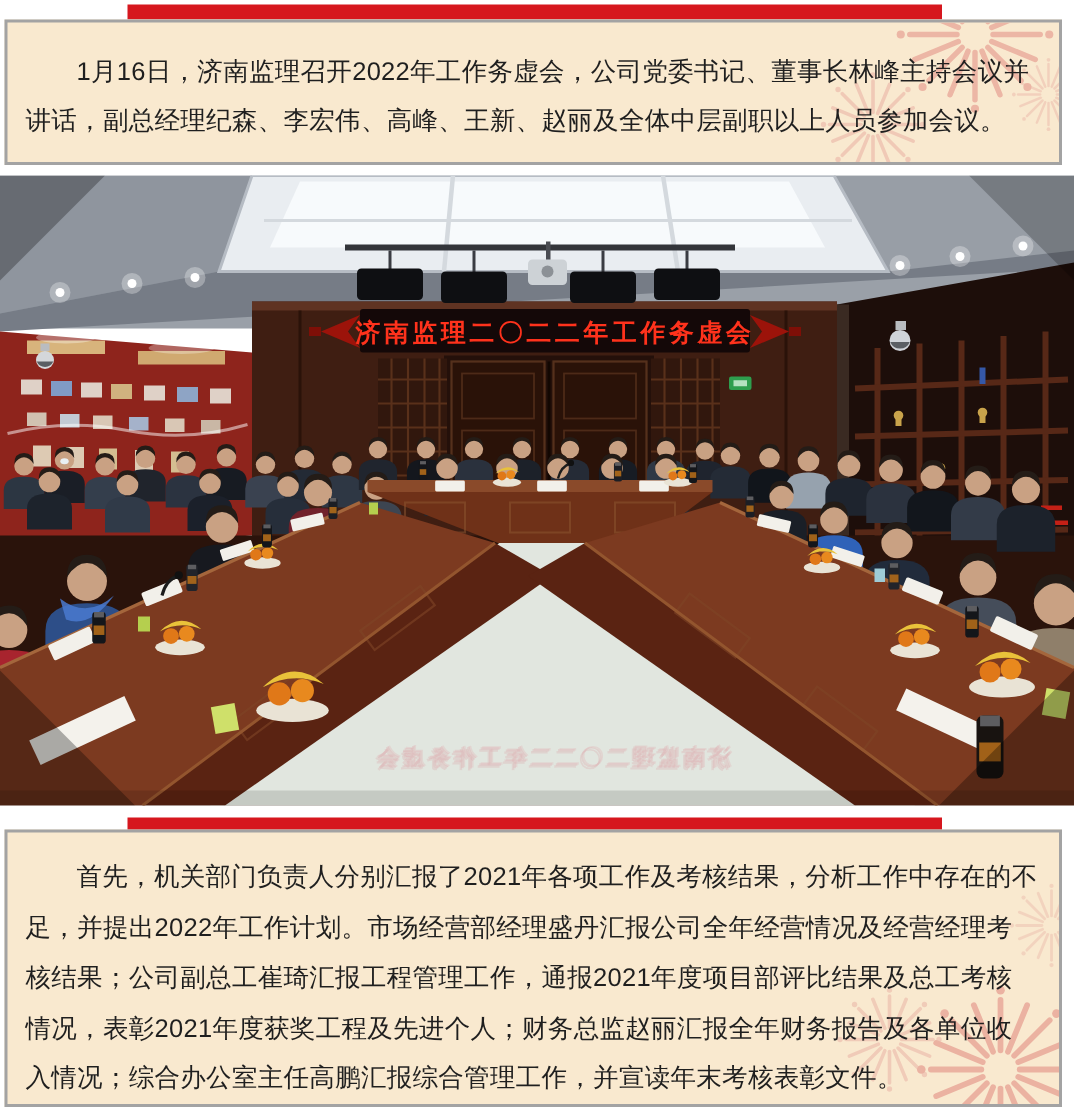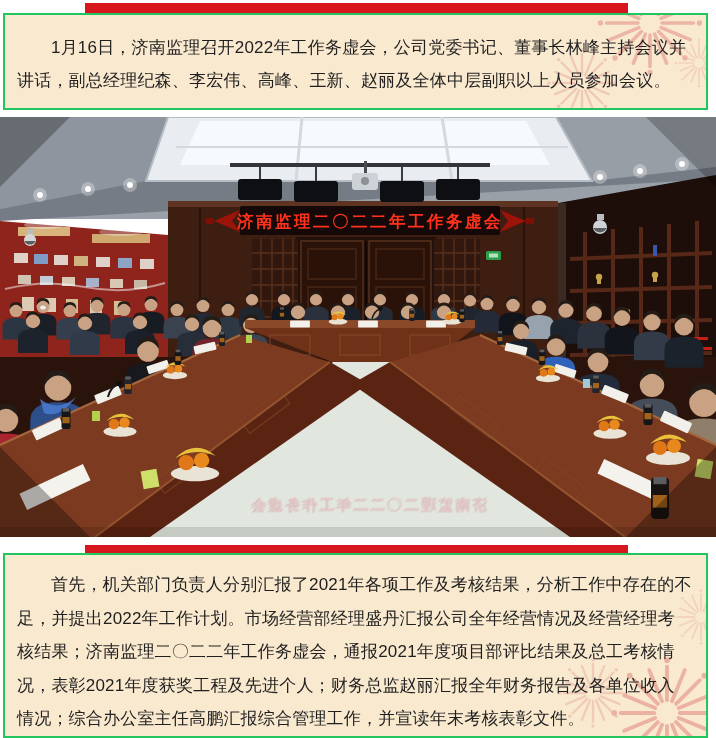--- a/index.html
+++ b/index.html
@@ -5,21 +5,21 @@
   html,body{margin:0;padding:0;}
   body{
     width:716px;height:738px;position:relative;background:#ffffff;
     font-family:"Liberation Sans","DejaVu Sans",sans-serif;overflow:hidden;
   }
   .accent-bar{position:absolute;left:85px;width:543px;height:10px;background:#d6171e;}
   .accent-bar.top{top:3px;}
   .accent-bar.bottom{top:545px;}
   .card{
     position:absolute;left:3px;width:705px;box-sizing:border-box;
-    background:#f9e9cf;border:2px solid #22c55e;overflow:hidden;
+    background:#f9e9cf;border:2px solid #a3a3a3;overflow:hidden;
   }
   .card.top{top:13px;height:97px;}
   .card.bottom{top:553px;height:185px;}
   .card p{
     position:relative;z-index:2;margin:0;color:#1f1f1f;font-size:17px;
     line-height:33px;text-indent:2em;letter-spacing:.2px;
   }
   .card.top p{padding:16px 13px 0 12px;}
   .card.bottom p{padding:13px 14px 0 12px;line-height:33.5px;}
   .fw-layer{position:absolute;inset:0;z-index:1;pointer-events:none;}
@@ -427,14 +427,14 @@
 </figure>
 
 <div class="accent-bar bottom"></div>
 
 <section class="card bottom">
   <svg class="fw-layer" width="701" height="181" viewBox="0 0 701 181">
     <use href="#fw" fill="#e9a99a" stroke="#e9a99a" opacity=".85" transform="translate(662,158) scale(1.6)"></use>
     <use href="#fw" fill="#eab4a6" stroke="#eab4a6" opacity=".55" transform="translate(588,138) scale(1)"></use>
     <use href="#fw" fill="#eab4a6" stroke="#eab4a6" opacity=".4" transform="translate(696,62) scale(.8)"></use>
   </svg>
-  <p>首先，机关部门负责人分别汇报了2021年各项工作及考核结果，分析工作中存在的不足，并提出2022年工作计划。市场经营部经理盛丹汇报公司全年经营情况及经营经理考核结果；济南监理二〇二二年工作务虚会，通报2021年度项目部评比结果及总工考核情况，表彰2021年度获奖工程及先进个人；财务总监赵丽汇报全年财务报告及各单位收入情况；综合办公室主任高鹏汇报综合管理工作，并宣读年末考核表彰文件。</p>
+  <p>首先，机关部门负责人分别汇报了2021年各项工作及考核结果，分析工作中存在的不足，并提出2022年工作计划。市场经营部经理盛丹汇报公司全年经营情况及经营经理考核结果；公司副总工崔琦汇报工程管理工作，通报2021年度项目部评比结果及总工考核情况，表彰2021年度获奖工程及先进个人；财务总监赵丽汇报全年财务报告及各单位收入情况；综合办公室主任高鹏汇报综合管理工作，并宣读年末考核表彰文件。</p>
 </section>
 
 </body></html>

